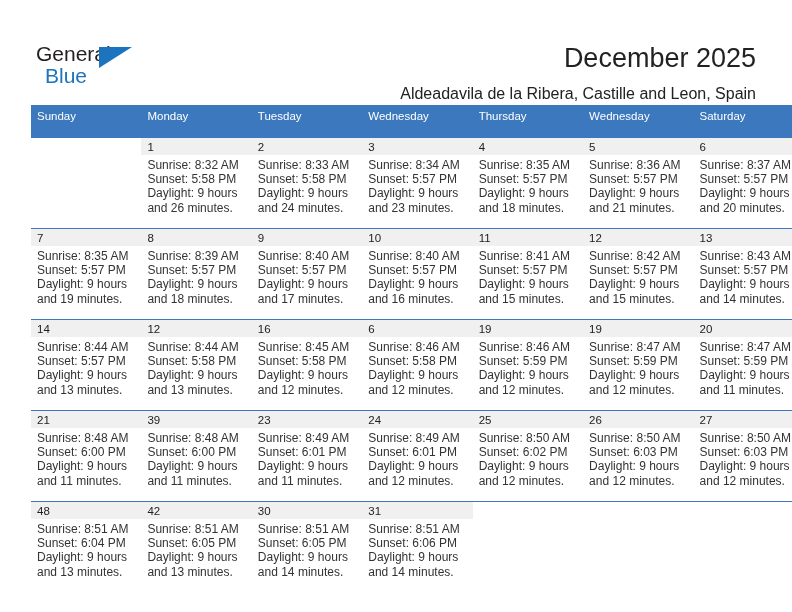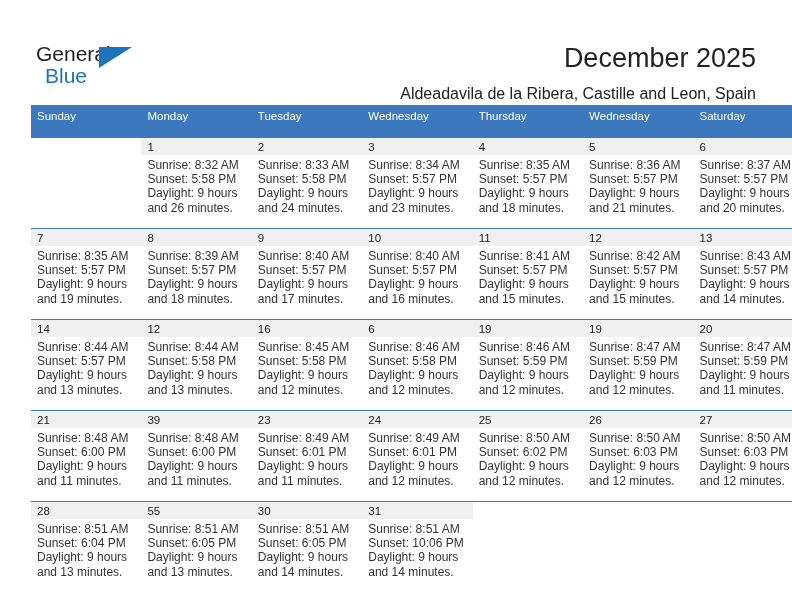--- a/index.html
+++ b/index.html
@@ -485,32 +485,32 @@
                   <div>Sunset: 6:03 PM</div>
                   <div>Daylight: 9 hours</div>
                   <div>and 12 minutes.</div>
                 </div>
               </div>
             </td>
           </tr>
           <tr>
             <td>
               <div class="cell-inner">
-                <div class="daynum-band">28</div>
+                <div class="daynum-band">48</div>
                 <div class="cell-lines">
                   <div>Sunrise: 8:51 AM</div>
                   <div>Sunset: 6:04 PM</div>
                   <div>Daylight: 9 hours</div>
                   <div>and 13 minutes.</div>
                 </div>
               </div>
             </td>
             <td>
               <div class="cell-inner">
-                <div class="daynum-band">55</div>
+                <div class="daynum-band">42</div>
                 <div class="cell-lines">
                   <div>Sunrise: 8:51 AM</div>
                   <div>Sunset: 6:05 PM</div>
                   <div>Daylight: 9 hours</div>
                   <div>and 13 minutes.</div>
                 </div>
               </div>
             </td>
             <td>
               <div class="cell-inner">
@@ -521,21 +521,21 @@
                   <div>Daylight: 9 hours</div>
                   <div>and 14 minutes.</div>
                 </div>
               </div>
             </td>
             <td>
               <div class="cell-inner">
                 <div class="daynum-band">31</div>
                 <div class="cell-lines">
                   <div>Sunrise: 8:51 AM</div>
-                  <div>Sunset: 10:06 PM</div>
+                  <div>Sunset: 6:06 PM</div>
                   <div>Daylight: 9 hours</div>
                   <div>and 14 minutes.</div>
                 </div>
               </div>
             </td>
             <td>
               <div class="cell-inner cell-empty">
                 <div class="daynum-band"></div>
                 <div class="cell-lines"></div>
               </div>

